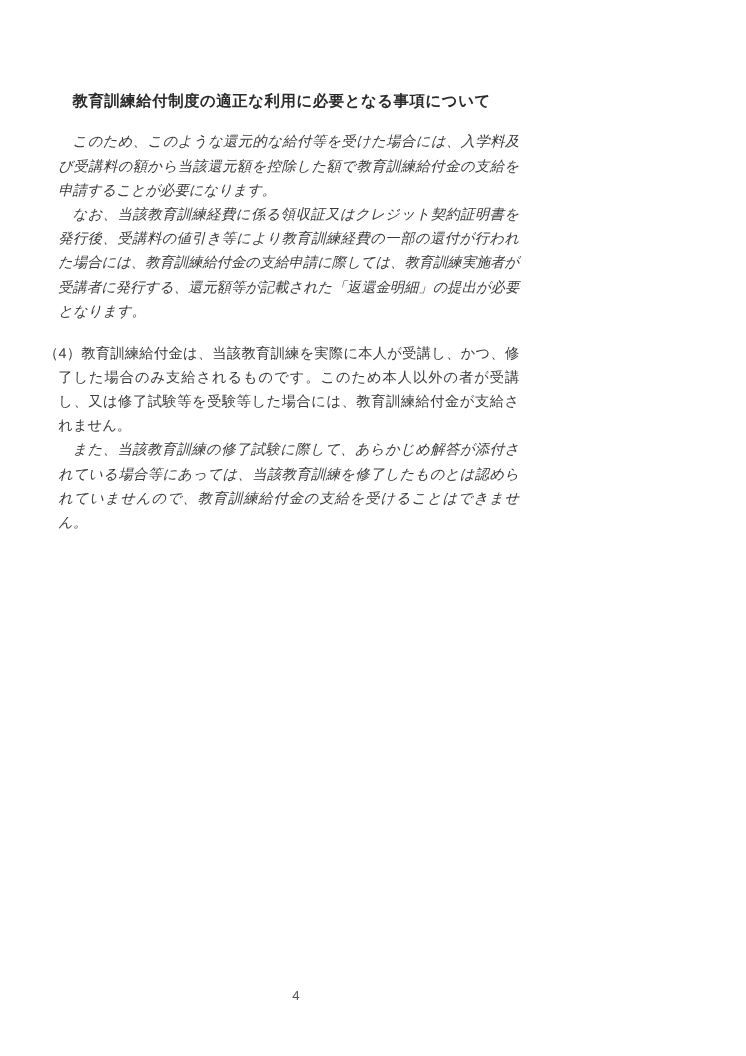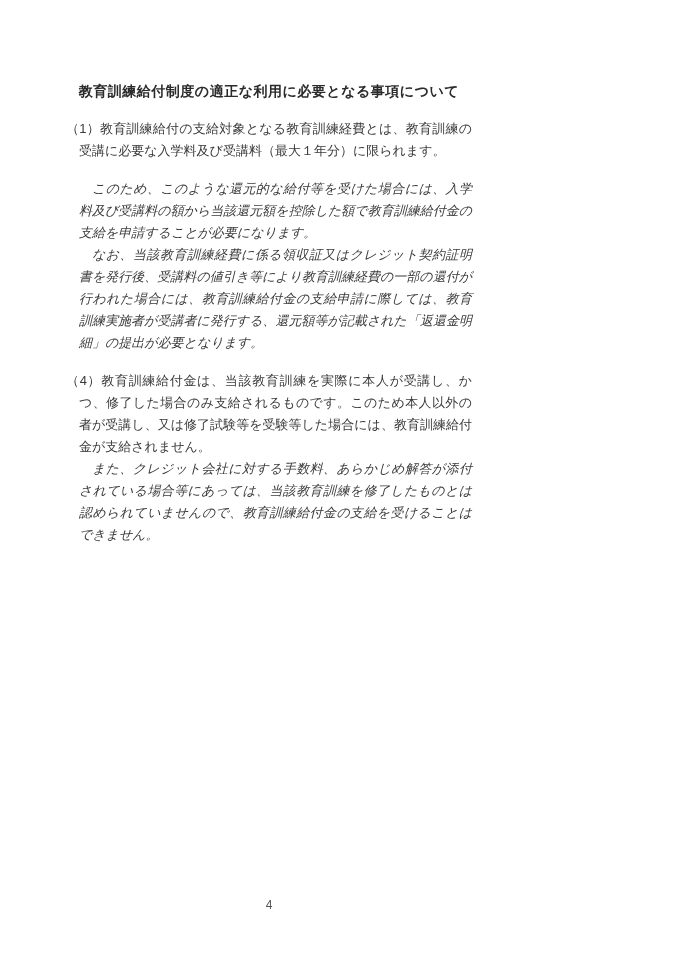--- a/index.html
+++ b/index.html
@@ -12,21 +12,21 @@
     height: 960px;
     position: relative;
     font-family: "Liberation Sans", "DejaVu Sans", sans-serif;
     color: #3a3a3a;
     overflow: hidden;
   }
   .page {
     box-sizing: border-box;
     width: 538px;
     height: 960px;
-    padding: 80px 66px 0 66px;
+    padding: 80px 66px 0 40px;
     position: relative;
   }
   .doc-title {
     text-align: center;
     font-weight: bold;
     font-size: 14px;
     letter-spacing: 0.5px;
     line-height: 22px;
     color: #2b2b2b;
   }
@@ -70,32 +70,29 @@
 </head>
 <body>
 
 <div class="page">
 
   <div class="doc-title">教育訓練給付制度の適正な利用に必要となる事項について</div>
 
 
   <div class="items body-text">
 
-    <div class="item">
-      <p class="lead"><span>（1）</span><span>教育訓練給付の支給対象となる教育訓練経費とは、教育訓練の受講に必要な入学料及び受講料（最大１年分）に限られます。</span></p>
-    </div>
 
 
     <div class="item">
       <p class="cont">このため、このような還元的な給付等を受けた場合には、入学料及び受講料の額から当該還元額を控除した額で教育訓練給付金の支給を申請することが必要になります。</p>
       <p class="cont">なお、当該教育訓練経費に係る領収証又はクレジット契約証明書を発行後、受講料の値引き等により教育訓練経費の一部の還付が行われた場合には、教育訓練給付金の支給申請に際しては、教育訓練実施者が受講者に発行する、還元額等が記載された「返還金明細」の提出が必要となります。</p>
     </div>
 
     <div class="item">
       <p class="lead"><span>（4）</span><span>教育訓練給付金は、当該教育訓練を実際に本人が受講し、かつ、修了した場合のみ支給されるものです。このため本人以外の者が受講し、又は修了試験等を受験等した場合には、教育訓練給付金が支給されません。</span></p>
-      <p class="cont">また、クレジット会社に対する手数料、あらかじめ解答が添付されている場合等にあっては、当該教育訓練を修了したものとは認められていませんので、教育訓練給付金の支給を受けることはできません。</p>
+      <p class="cont">また、当該教育訓練の修了試験に際して、あらかじめ解答が添付されている場合等にあっては、当該教育訓練を修了したものとは認められていませんので、教育訓練給付金の支給を受けることはできません。</p>
     </div>
 
   </div>
 
   <div class="page-number">4</div>
 
 </div>
 
 </body></html>

